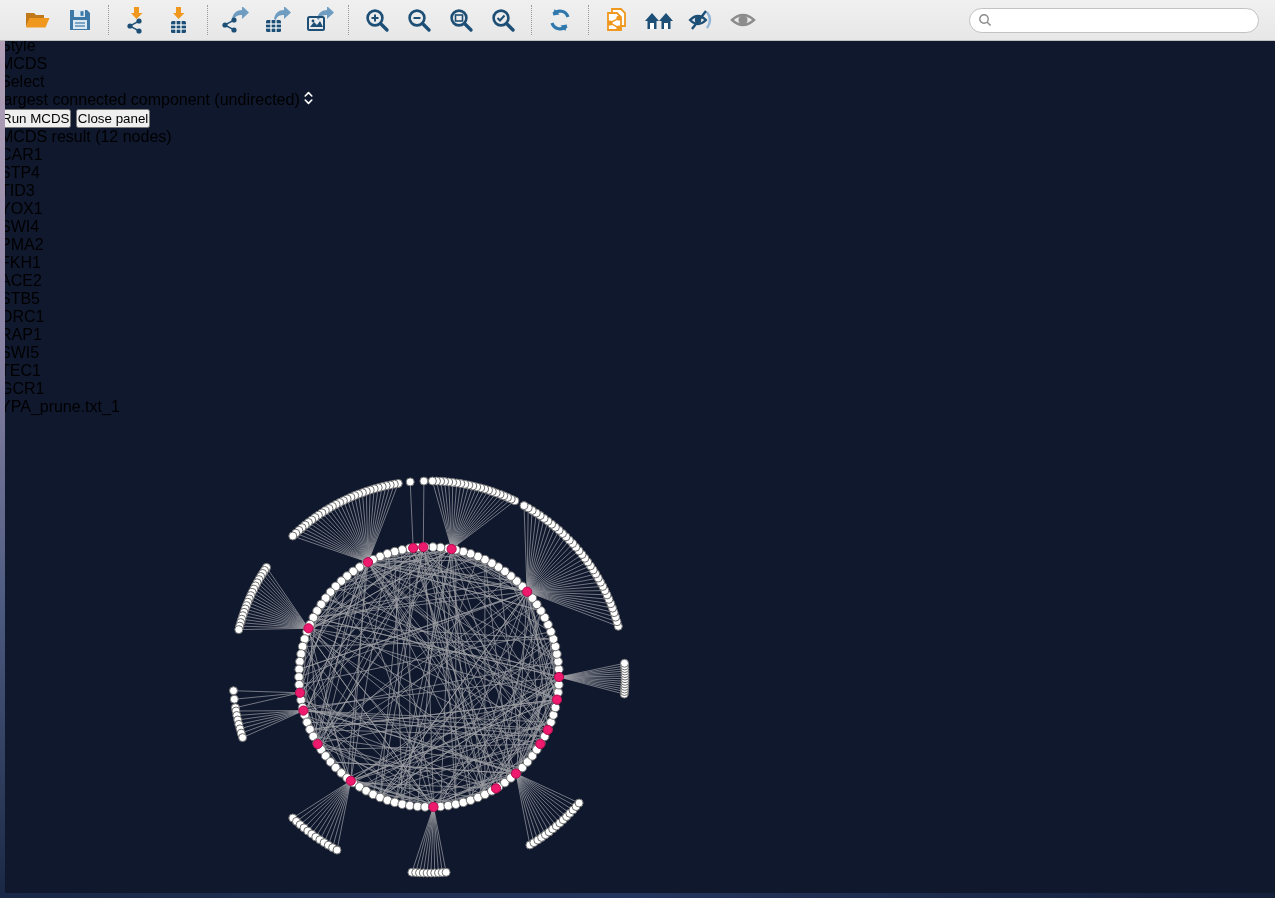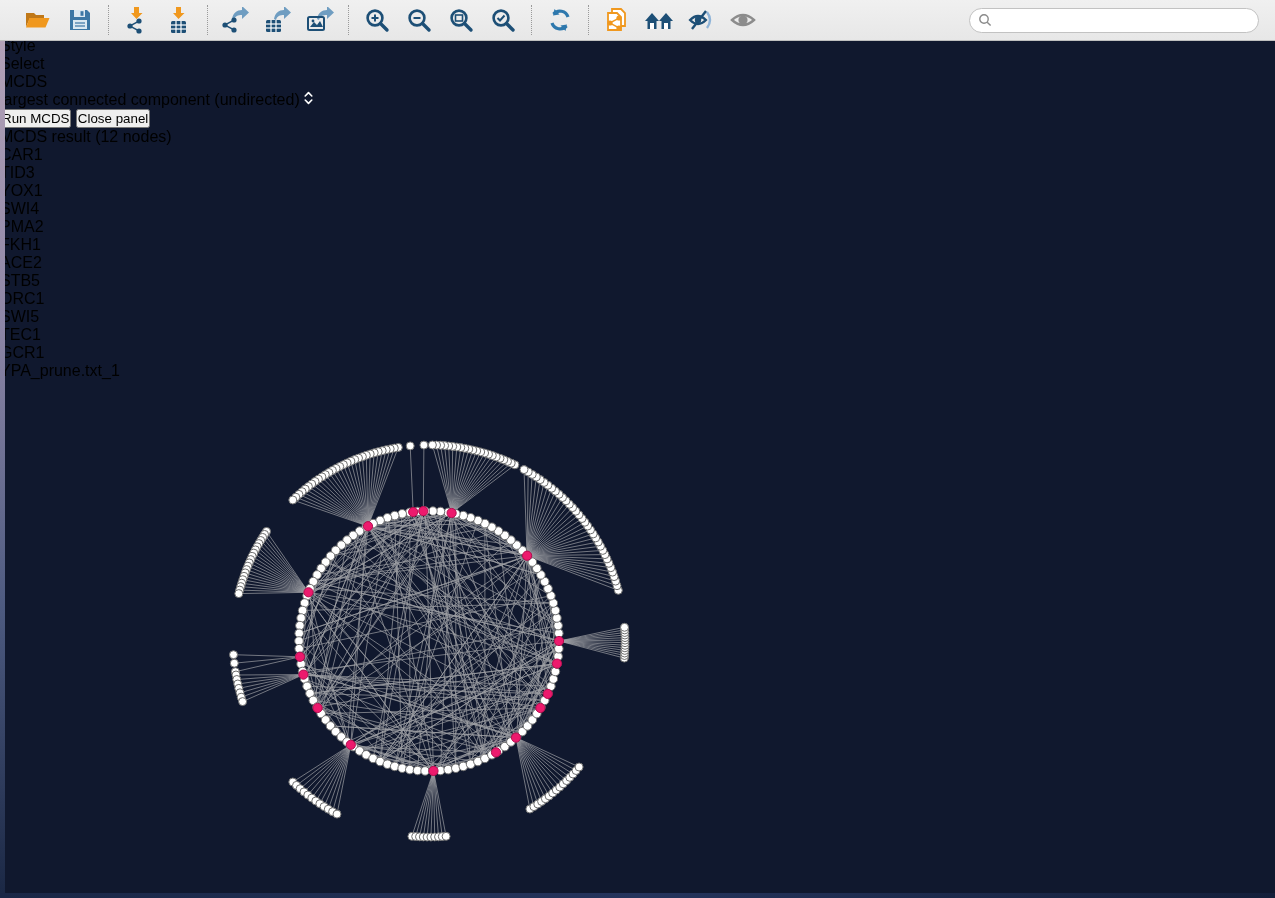--- a/index.html
+++ b/index.html
@@ -308,22 +308,22 @@
     <div class="panel-title-row">
       <span class="panel-title">Control Panel</span>
       <span class="panel-title-icons">
         <span class="float-icon"></span>
         <span class="close-icon">✖</span>
       </span>
     </div>
     <div class="cp-tabs" id="cp-tabs">
         <div class="cp-tab">Network</div>
         <div class="cp-tab">Style</div>
+        <div class="cp-tab sel">MCDS</div>
         <div class="cp-tab">Select</div>
-        <div class="cp-tab sel">MCDS</div>
       </div>
     <div class="cp-content">
       <div class="criterion-select">
         <span class="val">largest connected component (undirected)</span>
         <span class="stepper">
           <svg width="9" height="14" viewBox="0 0 9 14">
             <path d="M1.2 5 L4.5 1.6 L7.8 5" fill="none" stroke="#fff" stroke-width="1.6" stroke-linecap="round" stroke-linejoin="round"></path>
             <path d="M1.2 9 L4.5 12.4 L7.8 9" fill="none" stroke="#fff" stroke-width="1.6" stroke-linecap="round" stroke-linejoin="round"></path>
           </svg>
         </span>
@@ -332,28 +332,30 @@
         <button class="mac-btn focus">Run MCDS</button>
         <button class="mac-btn">Close panel</button>
       </div>
     </div>
     <div class="mcds-group">
       <span class="mcds-legend">MCDS result (12 nodes)</span>
       <div class="mcds-frame"></div>
       <div class="mcds-list">
         <div id="mcds-items">
             <div class="mcds-item">CAR1</div>
+            <div class="mcds-item">STP4</div>
             <div class="mcds-item">TID3</div>
             <div class="mcds-item">YOX1</div>
             <div class="mcds-item">SWI4</div>
             <div class="mcds-item">PMA2</div>
             <div class="mcds-item">FKH1</div>
             <div class="mcds-item">ACE2</div>
             <div class="mcds-item">STB5</div>
             <div class="mcds-item">ORC1</div>
+            <div class="mcds-item">RAP1</div>
             <div class="mcds-item">SWI5</div>
             <div class="mcds-item">TEC1</div>
             <div class="mcds-item">GCR1</div>
           </div>
         <div class="mcds-track"></div>
       </div>
     </div>
   </div>
   <div class="v-split-handle"></div>
 

